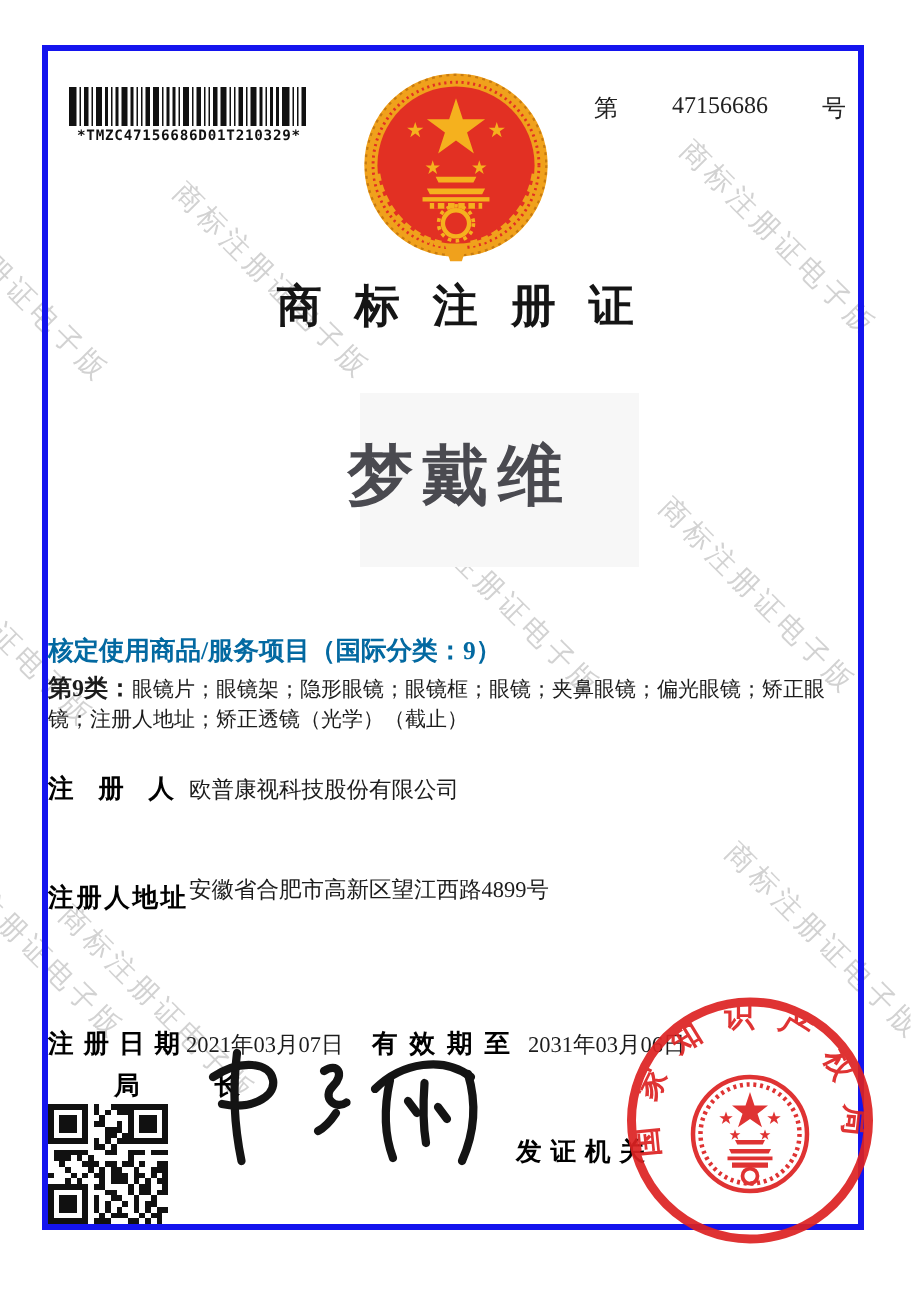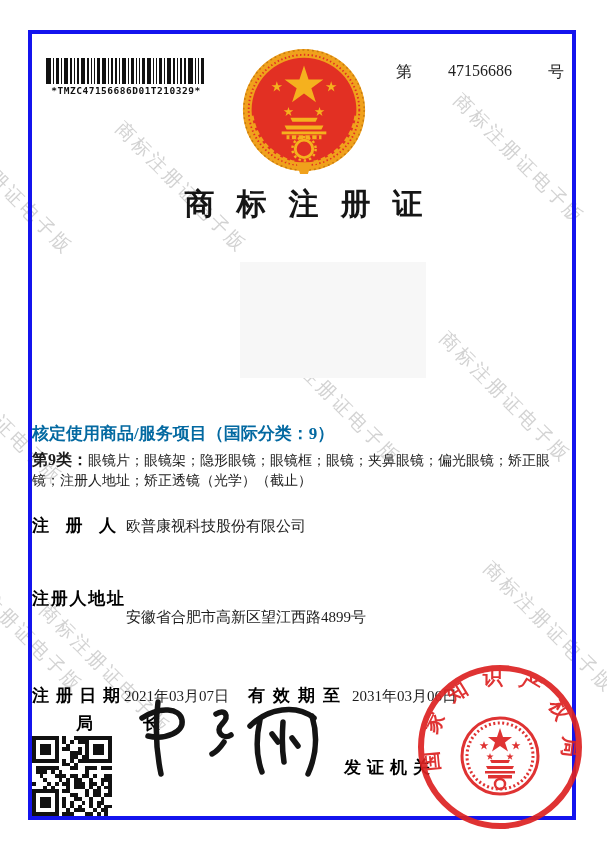--- a/index.html
+++ b/index.html
@@ -172,31 +172,32 @@
     <circle cx="70" cy="104" r="12" fill="none" stroke="#f5b11e" stroke-width="2.5" stroke-dasharray="2.5 3"></circle>
 
     <path d="M16 70 C20 96 40 114 60 118" fill="none" stroke="#f0a11c" stroke-width="4" stroke-dasharray="5 3"></path>
     <path d="M124 70 C120 96 100 114 80 118" fill="none" stroke="#f0a11c" stroke-width="4" stroke-dasharray="5 3"></path>
 
     <path d="M62 118 L78 118 L74 130 L66 130 Z" fill="#f0a11c"></path>
   </svg>
 
   <div class="title">商标注册证</div>
 
+  <div class="trademark">梦戴维</div>
 
   <div class="goods">
     <p class="goods-heading">核定使用商品/服务项目（国际分类：9）</p>
     <p class="goods-body"><b>第9类：</b><span>眼镜片；眼镜架；隐形眼镜；眼镜框；眼镜；夹鼻眼镜；偏光眼镜；矫正眼镜；注册人地址；矫正透镜（光学）（截止）</span></p>
   </div>
 
   <div class="lbl" style="top:514px;width:84px;">注册人</div>
   <div class="val" style="top:517px;">欧普康视科技股份有限公司</div>
 
   <div class="lbl" style="top:587px;width:92px;">注册人地址</div>
-  <div class="val" style="top:608px;">安徽省合肥市高新区望江西路4899号</div>
+  <div class="val" style="top:584px;">安徽省合肥市高新区望江西路4899号</div>
 
 
   <div class="lbl" style="top:684px;width:88px;">注册日期</div>
   <div class="val" style="top:687px;left:124px;">2021年03月07日</div>
   <div class="lbl" style="top:684px;left:248px;width:92px;">有效期至</div>
   <div class="val" style="top:687px;left:352px;">2031年03月06日</div>
 
   <div class="lbl" style="top:712px;width:84px;margin-left:44px;">局长</div>
 
   <svg class="signature" viewBox="0 0 210 92">

